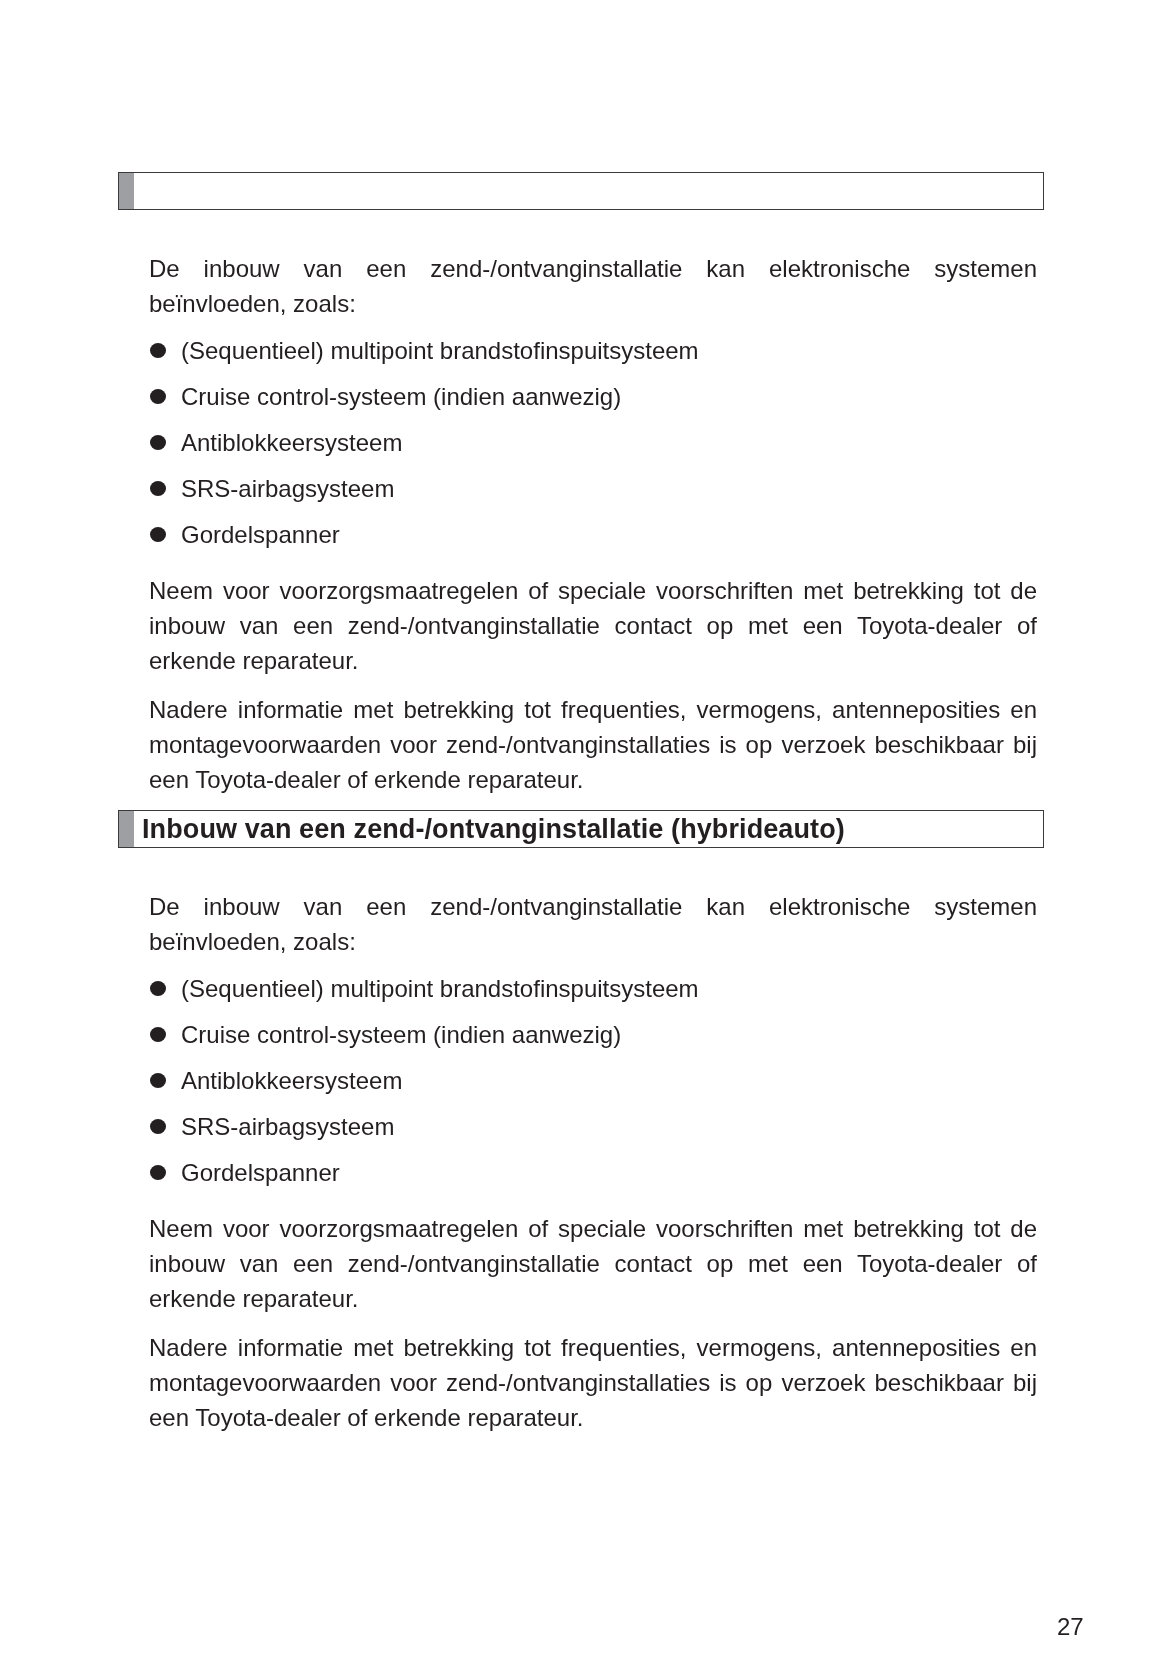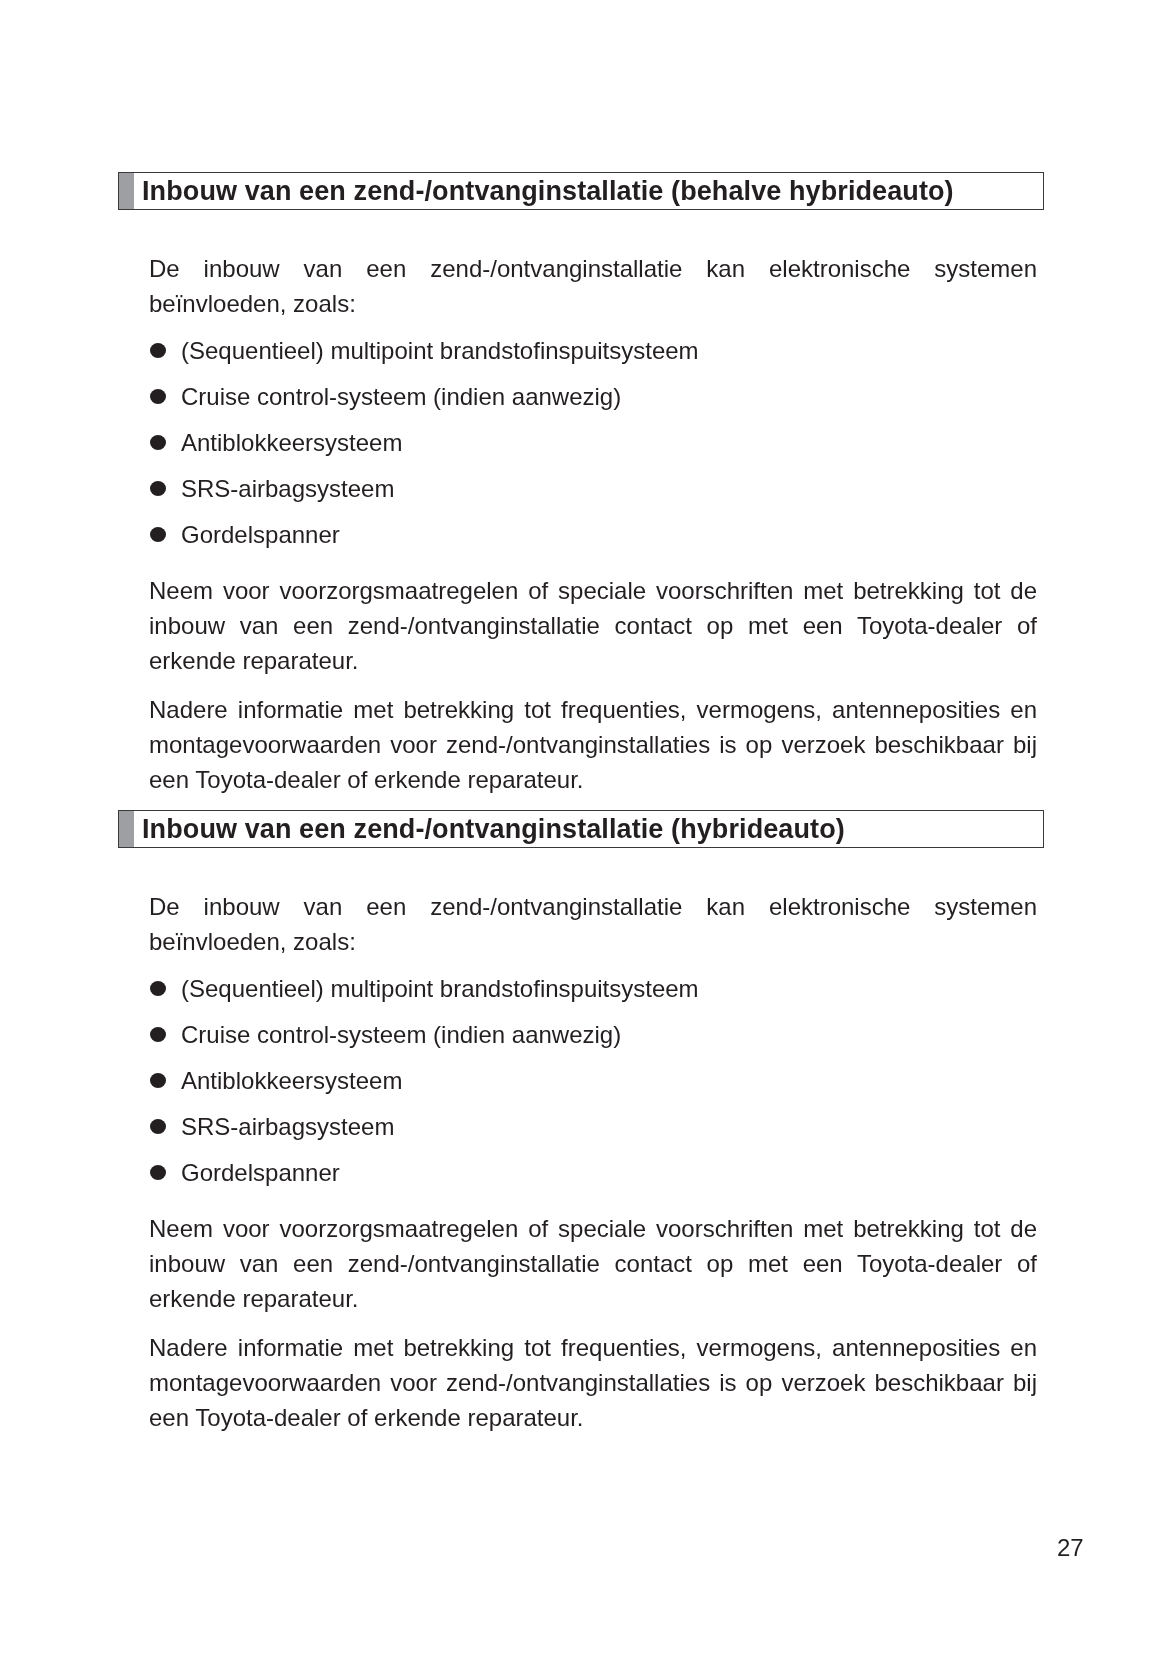--- a/index.html
+++ b/index.html
@@ -27,29 +27,28 @@
   .para.intro { margin-bottom: 12px; }
   ul.bullets { list-style: none; margin: 0 0 0 0; padding: 0; }
   ul.bullets li {
     position: relative; padding-left: 32px; height: 46px; line-height: 35px;
   }
   ul.bullets li .dot {
     position: absolute; left: 1px; top: 10px; width: 16px; height: 15px;
     border-radius: 50%; background: #231f20;
   }
   .page-number {
-    position: absolute; left: 1057px; top: 1534px; font-size: 24px; color: #231f20;
+    position: absolute; left: 1057px; top: 1613px; font-size: 24px; color: #231f20;
   }
 </style>
 </head>
 <body>
 
 <div class="section-header" style="top:172px;">
   <div class="bar"></div>
-  <div class="title">Inbouw van een zend-/ontvanginstallatie (behalve hybrideauto)</div>
 </div>
 <div class="section-body" style="top:239px;">
   <p class="para intro">De inbouw van een zend-/ontvanginstallatie kan elektronische systemen beïnvloeden, zoals:</p>
   <ul class="bullets">
     <li><span class="dot"></span><span>(Sequentieel) multipoint brandstofinspuitsysteem</span></li>
     <li><span class="dot"></span><span>Cruise control-systeem (indien aanwezig)</span></li>
     <li><span class="dot"></span><span>Antiblokkeersysteem</span></li>
     <li><span class="dot"></span><span>SRS-airbagsysteem</span></li>
     <li style="height:44px;"><span class="dot"></span><span>Gordelspanner</span></li>
   </ul>

